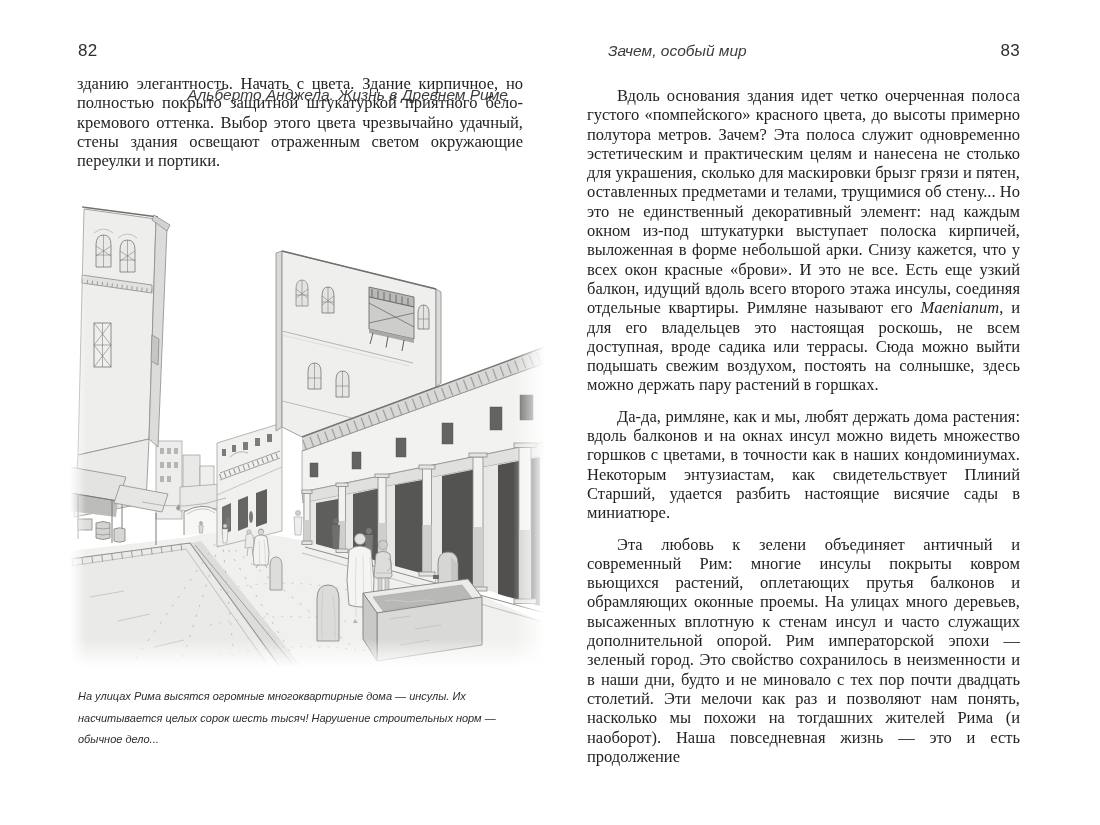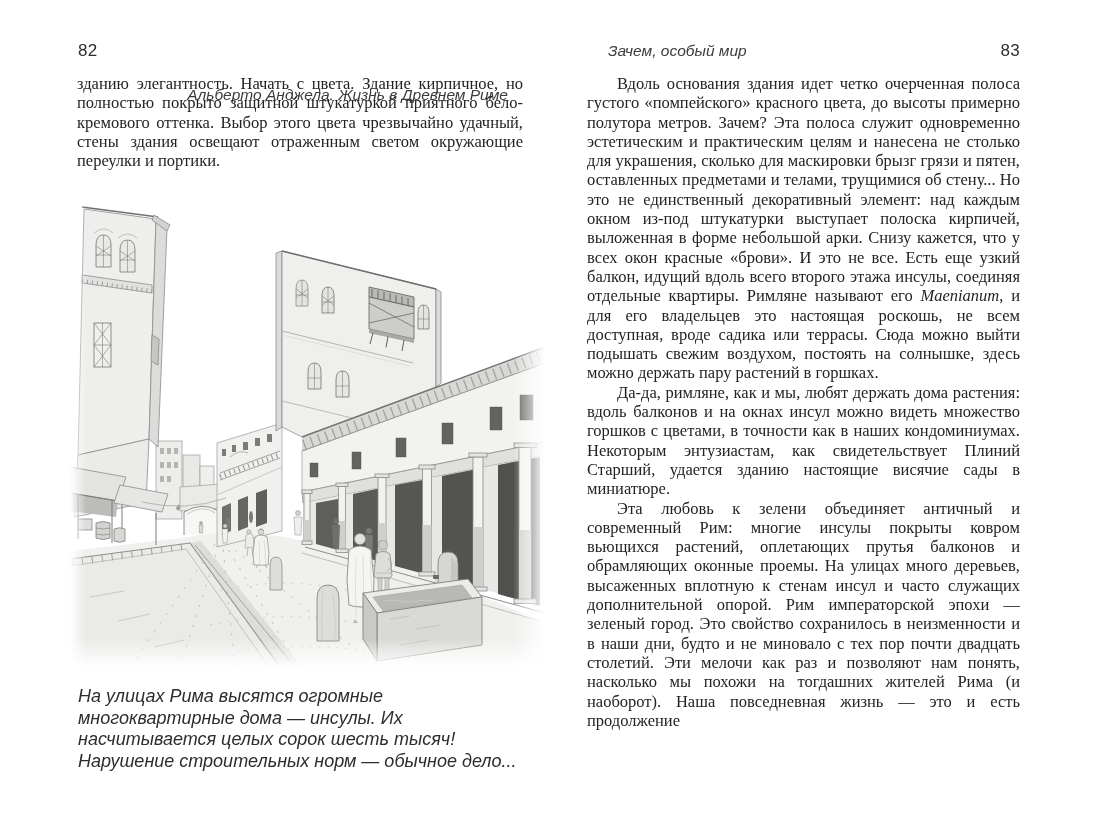--- a/index.html
+++ b/index.html
@@ -18,27 +18,27 @@
     position:absolute;top:42px;
     font-family:"Liberation Sans","DejaVu Sans",sans-serif;
     font-style:italic;font-size:15.5px;color:#3c3c3c;white-space:nowrap;
   }
   .running-left{left:77px;width:431px;text-align:right;margin-top:44px;}
   .running-right{left:608px;}
   .body{position:absolute;text-align:justify;font-size:16.5px;line-height:19.3px;hyphens:auto;}
   .body-left{left:77px;top:74px;width:446px;}
   .body-right{left:587px;top:74px;width:433px;}
   .para{margin:0;padding:0;}
-  .para.indent{text-indent:30px;}
+  .para.indent{text-indent:30px;margin-top:12px;}
   .illo{position:absolute;left:70px;top:205px;width:475px;height:462px;margin:0;}
   .illo svg{display:block;}
   .caption{
     position:absolute;left:78px;top:686px;width:448px;
     font-family:"Liberation Sans","DejaVu Sans",sans-serif;
-    font-style:italic;font-size:18px;line-height:21.5px;color:#2d2d2d;
+    font-style:italic;font-size:11px;line-height:21.5px;color:#2d2d2d;
     text-align:left;
   }
 </style>
 </head>
 <body>
 
 <div class="spread">
 
   <section>
     <div class="pagenum pn-left">82</div>
@@ -320,18 +320,18 @@
 
     <figcaption class="caption">На улицах Рима высятся огромные многоквартирные дома — инсулы. Их насчитывается целых сорок шесть тысяч! Нарушение строительных норм — обычное дело...</figcaption>
   </section>
 
   <section>
     <div class="running running-right">Зачем, особый мир</div>
     <div class="pagenum pn-right">83</div>
 
     <div class="body body-right">
       <p class="para indent"><span>Вдоль основания здания идет четко очерченная полоса густого «помпейского» красного цвета, до высоты примерно полутора метров. Зачем? Эта полоса служит одновременно эстетическим и практическим целям и нанесена не столько для украшения, сколько для маскировки брызг грязи и пятен, оставленных предметами и телами, трущимися об стену... Но это не единственный декоративный элемент: над каждым окном из-под штукатурки выступает полоска кирпичей, выложенная в форме небольшой арки. Снизу кажется, что у всех окон красные «брови». И это не все. Есть еще узкий балкон, идущий вдоль всего второго этажа инсулы, соединяя отдельные квартиры. Римляне называют его </span><span style="font-style: italic;">Maenianum</span><span>, и для его владельцев это настоящая роскошь, не всем доступная, вроде садика или террасы. Сюда можно выйти подышать свежим воздухом, постоять на солнышке, здесь можно держать пару растений в горшках.</span></p>
-      <p class="para indent"><span>Да-да, римляне, как и мы, любят держать дома растения: вдоль балконов и на окнах инсул можно видеть множество горшков с цветами, в точности как в наших кондоминиумах. Некоторым энтузиастам, как свидетельствует Плиний Старший, удается зданию настоящие висячие сады в миниатюре.</span></p>
+      <p class="para indent"><span>Да-да, римляне, как и мы, любят держать дома растения: вдоль балконов и на окнах инсул можно видеть множество горшков с цветами, в точности как в наших кондоминиумах. Некоторым энтузиастам, как свидетельствует Плиний Старший, удается разбить настоящие висячие сады в миниатюре.</span></p>
       <p class="para indent"><span>Эта любовь к зелени объединяет античный и современный Рим: многие инсулы покрыты ковром вьющихся растений, оплетающих прутья балконов и обрамляющих оконные проемы. На улицах много деревьев, высаженных вплотную к стенам инсул и часто служащих дополнительной опорой. Рим императорской эпохи — зеленый город. Это свойство сохранилось в неизменности и в наши дни, будто и не миновало с тех пор почти двадцать столетий. Эти мелочи как раз и позволяют нам понять, насколько мы похожи на тогдашних жителей Рима (и наоборот). Наша повседневная жизнь — это и есть продолжение</span></p>
     </div>
   </section>
 
 </div>
 
 </body></html>

